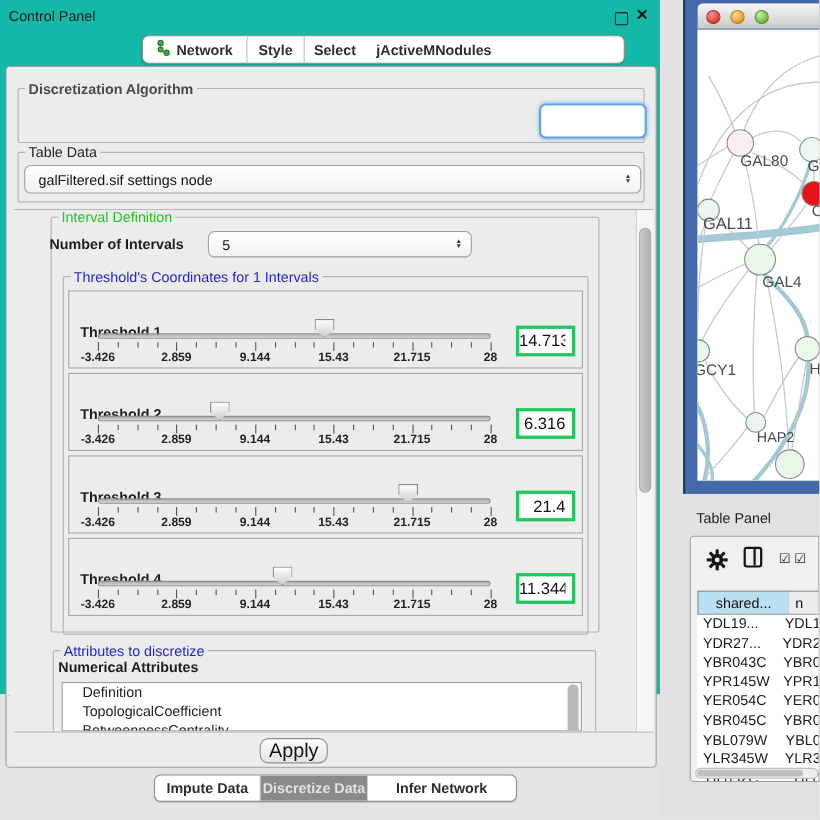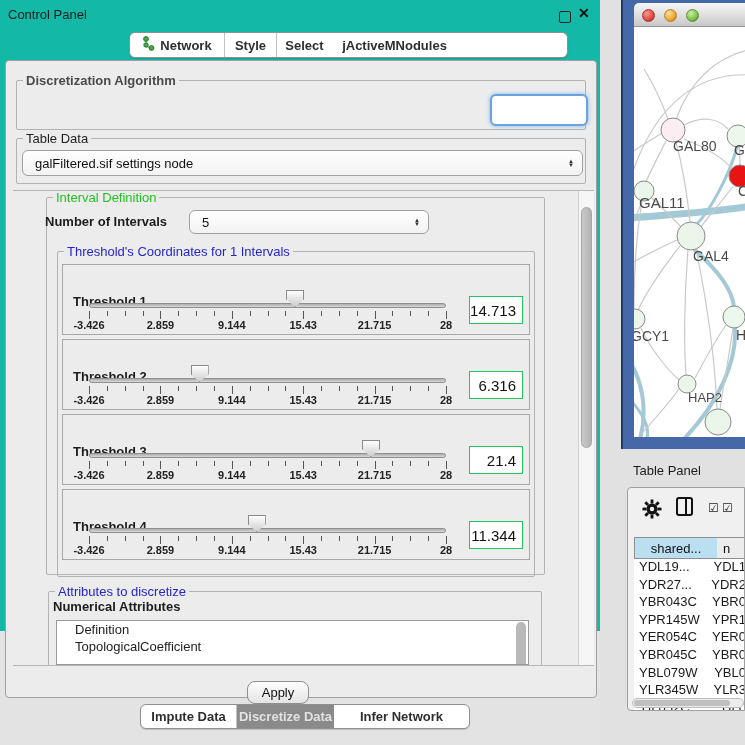--- a/index.html
+++ b/index.html
@@ -66,39 +66,39 @@
   .tlabel{position:absolute;left:10px;top:5px;font-size:13px;font-weight:bold;color:#1d1d1d;margin-top:24px;}
   .track{position:absolute;left:26px;top:38px;width:357px;height:5px;border-radius:3px;
          background:linear-gradient(#adadad,#d8d8d8);border:1px solid #8f8f8f;box-sizing:border-box;}
   .thumb{position:absolute;top:25px;width:18px;height:17px;
          background:linear-gradient(#fdfdfd,#cfcfcf);border:1px solid #8a8a8a;box-sizing:border-box;
          clip-path:polygon(0 0,100% 0,100% 55%,50% 100%,0 55%);}
   .ticks{position:absolute;left:26px;top:46px;width:357px;height:9px;}
   .tick{position:absolute;top:0;width:1px;background:#555;}
   .ticklabels{position:absolute;left:26px;top:54px;width:357px;height:12px;}
   .ticklabel{position:absolute;transform:translateX(-50%);font-size:11px;font-weight:bold;color:#222;}
-  .tvalue{position:absolute;left:406px;top:31px;width:54px;height:28px;border:1px solid #22c55e;
+  .tvalue{position:absolute;left:406px;top:31px;width:54px;height:28px;border:3px solid #22c55e;
           background:#fff;font-size:15px;text-align:right;padding:0 6px 0 0;box-sizing:border-box;
           font-family:"Liberation Sans",sans-serif;color:#111;}
 
   #attr-group{left:35px;top:400px;width:494px;height:200px;}
   #attr-label{left:4px;top:7px;font-size:13px;font-weight:bold;color:#1d1d1d;position:absolute;}
   #attr-list{position:absolute;left:7px;top:28px;width:473px;height:45px;background:#fff;
              border:1px solid #9a9a9a;overflow:hidden;box-sizing:border-box;}
   .attr-item{font-size:13px;color:#222;height:17px;line-height:17px;padding-left:18px;white-space:nowrap;}
   #attr-scrollbar{position:absolute;right:2px;top:1px;width:10px;height:60px;background:#b9b9b9;
                   border-radius:5px;}
   #region-scrollbar{left:565px;top:0;width:16px;height:474px;background:#f6f6f6;
                     border-left:1px solid #cfcfcf;box-sizing:border-box;}
   #region-thumb{left:2px;top:16px;width:11px;height:241px;border-radius:6px;
                 background:linear-gradient(90deg,#c9c9c9,#b3b3b3);border:1px solid #a5a5a5;box-sizing:border-box;}
 
-  #apply-btn{left:247px;top:671px;width:60px;height:21px;border:1px solid #8f8f8f;border-radius:8px;
-             background:linear-gradient(#fdfdfd,#e4e4e4);font-size:13px;color:#111;
-             display:flex;align-items:center;justify-content:center;margin-top:10px;}
+  #apply-btn{left:236px;top:671px;width:60px;height:21px;border:1px solid #8f8f8f;border-radius:8px;
+             background:linear-gradient(#fdfdfd,#e4e4e4);font-size:18px;color:#111;
+             display:flex;align-items:center;justify-content:center;}
 
   
   #right-strip{left:600px;top:0;width:145px;height:745px;background:#e1e1e1;}
   #net-window{left:621px;top:0;width:124px;height:449px;background:#4468a8;
               border-left:2px solid #1d3a6b;box-sizing:border-box;}
   #net-titlebar{left:11px;top:3px;width:113px;height:24px;border-radius:5px 0 0 0;
                 background:linear-gradient(#f7f7f7,#c9c9c9);border-bottom:1px solid #979797;box-sizing:border-box;}
   .light{position:absolute;top:6px;width:13px;height:13px;border-radius:50%;box-sizing:border-box;}
   #net-canvas{left:11px;top:27px;width:113px;height:410px;background:#fff;overflow:hidden;}
 
@@ -343,20 +343,21 @@
         </div>
       </div>
 
     <div class="abs group" id="attr-group">
       <div class="gtitle blue">Attributes to discretize</div>
       <div id="attr-label">Numerical Attributes</div>
       <div id="attr-list">
         <div id="attr-items">
             <div class="attr-item">Definition</div>
             <div class="attr-item">TopologicalCoefficient</div>
+            <div class="attr-item">BetweennessCentrality</div>
           </div>
         <div id="attr-scrollbar"></div>
       </div>
     </div>
 
     <div class="abs" id="region-scrollbar">
       <div class="abs" id="region-thumb"></div>
     </div>
   </div>
 

